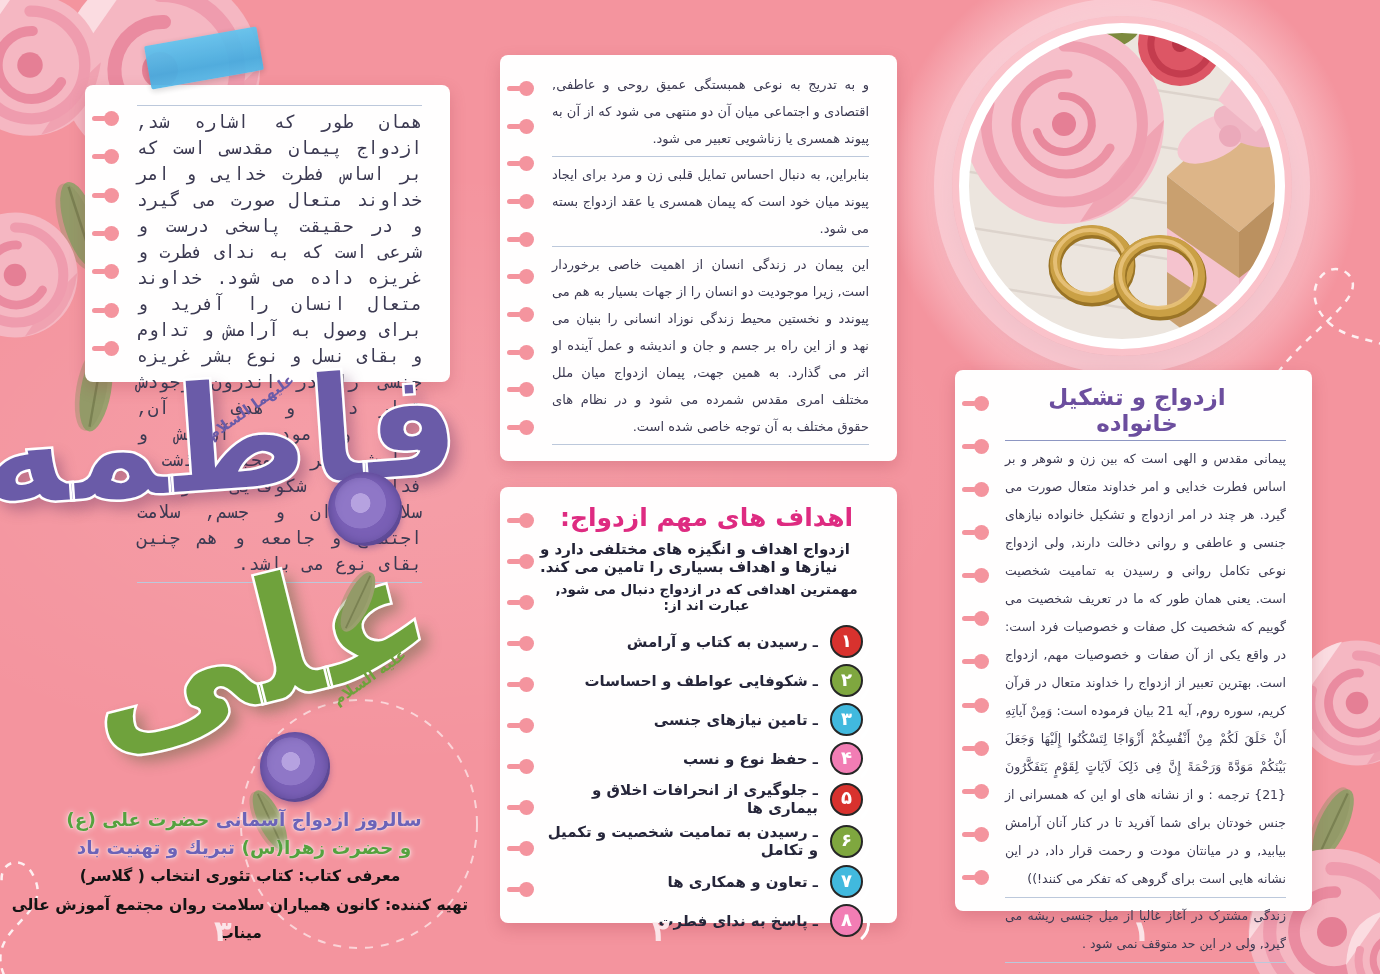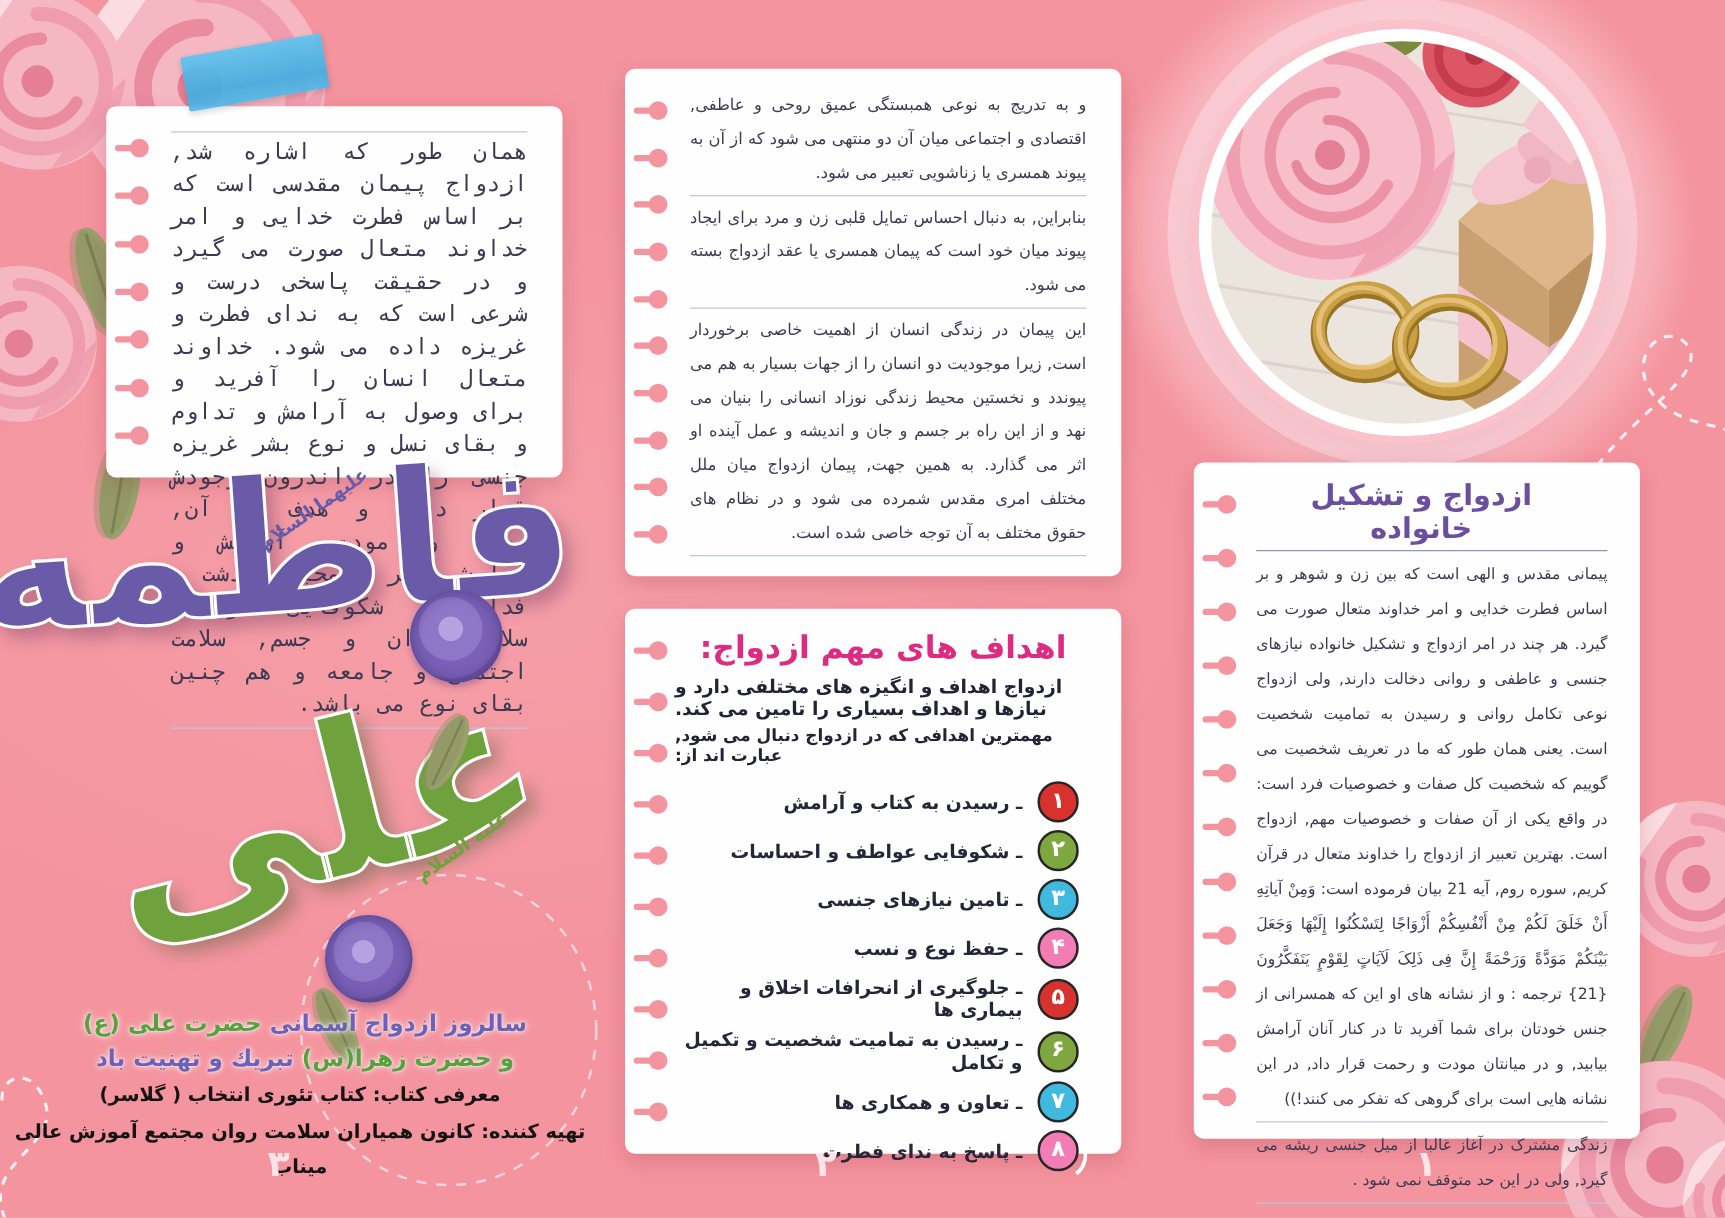--- a/index.html
+++ b/index.html
@@ -31,21 +31,21 @@
   .rule{height:1px;background:#bcc8db;margin:4px 0;}
   
   #tape{position:absolute;left:147px;top:36px;width:114px;height:44px;z-index:3;border-radius:2px;
         background:linear-gradient(180deg,#61c4ef 0%,#45ace0 70%,#54b8e8 100%);
         transform:rotate(-10deg);opacity:.93;box-shadow:0 2px 6px rgba(0,0,0,.18);}
   
   .r-heading{font-size:23px;font-weight:bold;text-align:center;margin:0 17px 2px 0;letter-spacing:0;}
   
   .goals-heading{font-size:25px;font-weight:bold;text-align:center;margin:4px 0 8px 0;}
   .intro1{font-size:15px;font-weight:bold;color:#232336;text-align:left;margin:0;}
-  .intro2{font-size:13.5px;font-weight:bold;color:#232336;text-align:left;margin:5px 0 0 0;}
+  .intro2{font-size:13.5px;font-weight:bold;color:#232336;text-align:center;margin:5px 0 0 0;}
   ul.goals{list-style:none;margin:12px 0 0 0;padding:0 10px 0 0;display:flex;flex-direction:column;gap:6px;}
   ul.goals li{display:flex;align-items:center;gap:12px;}
   .badge{width:33px;height:33px;border-radius:50%;border:2px solid #262626;color:#fff;
          font-weight:bold;font-size:18px;line-height:1;display:flex;align-items:center;justify-content:center;
          flex:0 0 auto;position:relative;padding-bottom:2px;box-sizing:border-box;}
   .badge::after{content:"";position:absolute;width:37px;height:37px;right:-9px;top:-4px;border-radius:50%;
          border:3px solid transparent;border-right-color:#fff;transform:rotate(6deg);}
   .goal-text{font-size:15px;font-weight:bold;color:#26263a;}
   
   #callig{position:absolute;left:50px;top:372px;width:420px;height:436px;z-index:2;}

